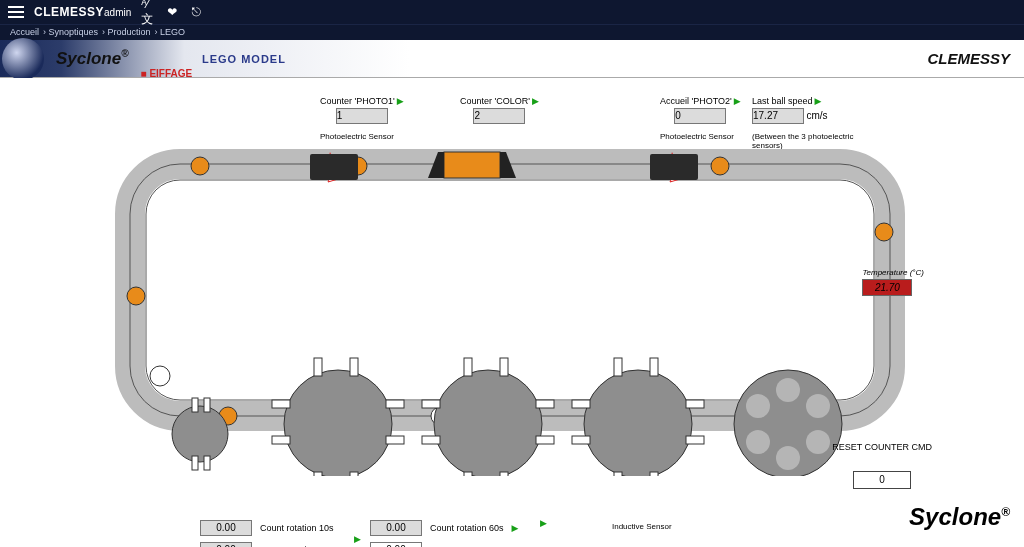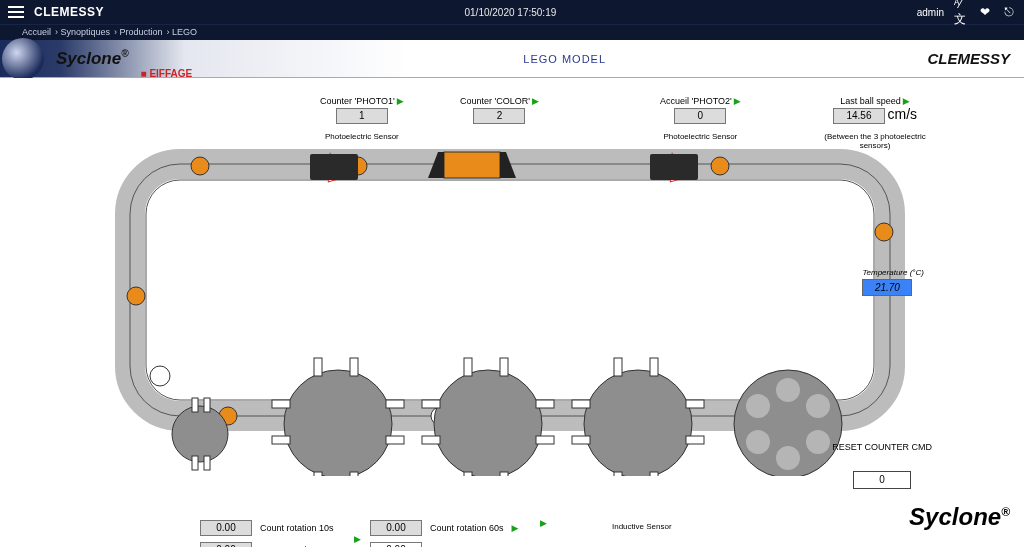--- a/index.html
+++ b/index.html
@@ -4,68 +4,67 @@
 <style>
   * { box-sizing: border-box; margin: 0; padding: 0; font-family: Arial, sans-serif; }
   html, body { width: 1024px; height: 547px; overflow: hidden; background: #fff; }
   .topbar { height: 24px; background: #0e1730; color: #fff; display: flex; align-items: center; padding: 0 8px; font-size: 11px; }
   .topbar .menu-icon { width: 16px; height: 16px; margin-right: 10px; display: flex; flex-direction: column; justify-content: space-around; cursor: pointer; }
   .topbar .menu-icon span { height: 2px; background: #fff; }
   .topbar .brand { font-weight: 700; font-size: 12px; letter-spacing: .5px; }
   .topbar .center { flex: 1; text-align: center; font-size: 10px; opacity: .9; }
   .topbar .right { display: flex; align-items: center; gap: 10px; font-size: 10px; }
   .topbar .right .ico { width: 14px; height: 14px; display: inline-flex; align-items: center; justify-content: center; font-size: 12px; cursor: pointer; }
-  .breadcrumb { height: 16px; background: #0e1730; color: #c8d0e6; font-size: 9px; padding: 2px 22px; border-top: 1px solid #1a2545; }
+  .breadcrumb { height: 16px; background: #0e1730; color: #c8d0e6; font-size: 9px; padding: 2px 10px; border-top: 1px solid #1a2545; }
   .breadcrumb span { margin-right: 4px; }
   .banner { height: 38px; background: linear-gradient(90deg,#1a2a5a 0%,#2c3c6a 6%,#e4e7ef 18%,#fff 40%,#fff 100%); display: flex; align-items: center; padding: 0 14px; position: relative; border-bottom: 1px solid #aaa; }
   .banner-planet { width: 42px; height: 42px; border-radius: 50%; background: radial-gradient(circle at 35% 35%, #cfd6ef, #1a2a5a 70%); position: absolute; left: 2px; top: -2px; }
   .banner .syclone-l { font-size: 17px; font-weight: 700; margin-left: 42px; font-style: italic; color: #111; }
   .banner .syclone-l sup { font-size: 10px; }
   .banner .eiffage { font-size: 10px; font-weight: 700; color: #c22; margin-left: 12px; margin-top: 35px; }
   .banner .eiffage small { display: block; font-size: 6px; color: #333; font-weight: 400; }
-  .banner .title { flex: 1; text-align: center; font-size: 11px; font-weight: 400; color: #2a3a8a; letter-spacing: 1px; }
+  .banner .title { flex: 1; font-size: 11px; font-weight: 700; color: #2a3a8a; letter-spacing: 1px; }
   .banner .clem-r { font-size: 15px; font-weight: 700; color: #111; font-style: italic; }
   .banner .reset-btn { position: absolute; right: 12px; top: 40px; background: #c0c6d0; border: 1px solid #777; font-size: 9px; padding: 1px 8px; cursor: pointer; }
   .canvas { position: relative; width: 1024px; height: 469px; background: #fff; }
 
   
-  .ctrwrap { position: absolute; text-align: center; font-size: 9px; }
+  .ctrwrap { position: absolute; font-size: 9px; }
   .ctrwrap .lab { display: inline-block; }
   .ctrwrap .tri { color: #18a018; font-size: 9px; margin-left: 2px; }
   .ctrwrap .box { width: 52px; height: 16px; margin: 2px auto 0; background: #dcdcdc; border: 1px solid #777; line-height: 14px; font-size: 10px; }
   .sublab { font-size: 8px; margin-top: 8px; }
 
   .track { position: absolute; }
   .sensor-block { position: absolute; width: 48px; height: 26px; background: #2a2a2a; border-radius: 2px; }
 
   .rotor-lab { position: absolute; font-size: 9px; }
   .rot-box { width: 52px; height: 16px; background: #dcdcdc; border: 1px solid #777; text-align: center; line-height: 14px; font-size: 10px; }
   .rot-box.white { background: #fff; }
 
   .reset-cmd { position: absolute; right: 92px; bottom: 58px; text-align: center; font-size: 9px; }
   .reset-cmd .lab { margin-bottom: 19px; }
   .reset-cmd .box { width: 58px; height: 18px; background: #fff; border: 1px solid #444; line-height: 16px; font-size: 10px; margin: 0 auto; }
 
   .syclone-br { position: absolute; right: 14px; bottom: 16px; font-size: 24px; font-weight: 700; font-style: italic; }
   .syclone-br sup { font-size: 12px; }
 
   .temp { position: absolute; right: 100px; top: 190px; text-align: center; font-size: 8px; font-style: italic; }
-  .temp .box { width: 50px; height: 17px; background: #3b82f6; border: 1px solid #666; line-height: 15px; font-size: 10px; margin-top: 2px; }
+  .temp .box { width: 50px; height: 17px; background: #b91c1c; border: 1px solid #666; line-height: 15px; font-size: 10px; margin-top: 2px; }
 </style>
 </head>
 <body>
 
 <div class="topbar">
   <div class="menu-icon">
       <span></span>
       <span></span>
       <span></span>
     </div>
   <div class="brand">CLEMESSY</div>
-  <div class="center">01/10/2020 17:50:19</div>
   <div class="right">
     <span>admin</span>
     <span class="ico">ᴬ⁄文</span>
     <span class="ico">❤</span>
     <span class="ico">⎋</span>
   </div>
 </div>
 
 <div class="breadcrumb">
   <span>Accueil</span>›
@@ -92,23 +91,23 @@
   </div>
   <div class="ctrwrap" style="left:460px;top:18px">
     <span class="lab">Counter 'COLOR'</span><span class="tri">▶</span>
     <div class="box">2</div>
   </div>
   <div class="ctrwrap" style="left:660px;top:18px">
     <span class="lab">Accueil 'PHOTO2'</span><span class="tri">▶</span>
     <div class="box">0</div>
     <div class="sublab">Photoelectric Sensor</div>
   </div>
-  <div class="ctrwrap" style="left:820px;top:18px;width:110px">
+  <div class="ctrwrap" style="left:752px;top:18px;width:110px">
     <span class="lab">Last ball speed</span><span class="tri">▶</span>
-    <div><span class="box" style="display:inline-block">14.56</span> <span style="font-size:14px">cm/s</span></div>
+    <div><span class="box" style="display:inline-block">17.27</span> <span style="font-size:10px">cm/s</span></div>
     <div class="sublab">(Between the 3 photoelectric sensors)</div>
   </div>
 
   <div style="position:absolute;left:448px;top:72px;font-size:8px">Color Sensor (orange)</div>
 
   <svg class="track" width="800" height="330" style="left:110px;top:68px">
 
     <rect x="20" y="18" width="760" height="252" rx="50" ry="50" fill="none" stroke="#bcbcbc" stroke-width="30"></rect>
     <rect x="20" y="18" width="760" height="252" rx="50" ry="50" fill="none" stroke="#555" stroke-width="1"></rect>
     <rect x="36" y="34" width="728" height="220" rx="34" ry="34" fill="none" stroke="#555" stroke-width="1"></rect>

